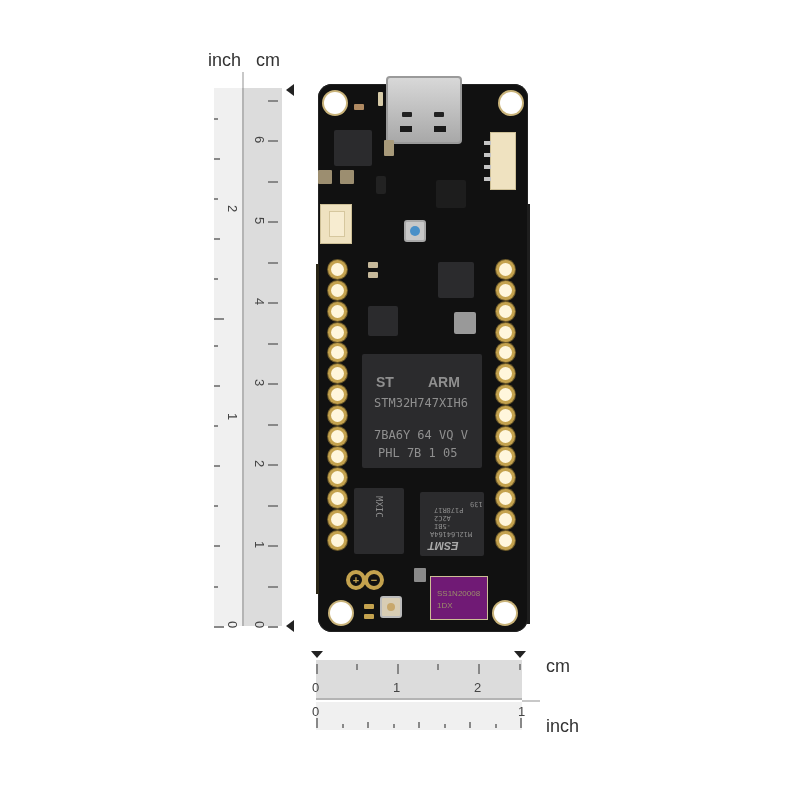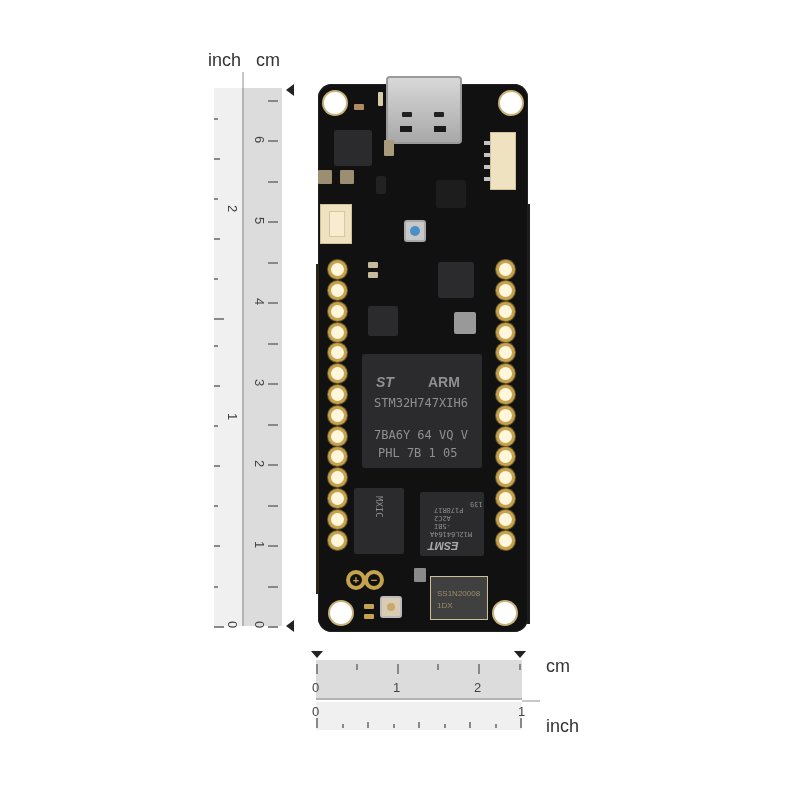--- a/index.html
+++ b/index.html
@@ -167,21 +167,21 @@
     <div class="button-cap" style="left:4px;top:4px;width:10px;height:10px;"></div>
   </div>
 
   <div class="chip" style="left:120px;top:178px;width:36px;height:36px;"></div>
   <div class="chip" style="left:50px;top:222px;width:30px;height:30px;"></div>
   <div class="chip" style="left:136px;top:228px;width:22px;height:22px;background:#999;"></div>
   <div class="smd" style="left:50px;top:178px;width:10px;height:6px;background:#c6b89a;"></div>
   <div class="smd" style="left:50px;top:188px;width:10px;height:6px;background:#c6b89a;"></div>
 
   <div class="chip" style="left:44px;top:270px;width:120px;height:114px;">
-    <div class="chip-text" style="left:14px;top:20px;font-size:14px;font-style:italic;font-weight:bold;font-family:'Liberation Sans',sans-serif;">ST</div>
+    <div class="chip-text" style="left:14px;top:20px;font-size:14px;font-weight:bold;font-family:'Liberation Sans',sans-serif;">ST</div>
     <div class="chip-text" style="left:66px;top:20px;font-size:14px;font-weight:bold;font-family:'Liberation Sans',sans-serif;">ARM</div>
     <div class="chip-text" style="left:12px;top:42px;font-size:12px;">STM32H747XIH6</div>
     <div class="chip-text" style="left:12px;top:74px;font-size:12px;">7BA6Y 64 VQ V</div>
     <div class="chip-text" style="left:16px;top:92px;font-size:12px;">PHL 7B 1 05</div>
   </div>
 
   <div class="chip" style="left:36px;top:404px;width:50px;height:66px;">
     <div class="chip-text" style="left:30px;top:8px;font-size:9px;transform:rotate(90deg);transform-origin:left top;">MXIC</div>
   </div>
 
@@ -202,21 +202,21 @@
   </div>
 
   <div class="smd" style="left:62px;top:512px;width:22px;height:22px;background:#d8cdb4;border:2px solid #bbb;border-radius:3px;">
     <div style="position:absolute;left:5px;top:5px;width:8px;height:8px;border-radius:50%;background:#c8a86c;"></div>
   </div>
   <div class="smd" style="left:46px;top:520px;width:10px;height:5px;background:#c4a24e;"></div>
   <div class="smd" style="left:46px;top:530px;width:10px;height:5px;background:#c4a24e;"></div>
 
   <div class="smd" style="left:96px;top:484px;width:12px;height:14px;background:#8a8a8a;"></div>
 
-  <div class="connector" style="left:112px;top:492px;width:58px;height:44px;background:#404040;">
+  <div class="connector" style="left:112px;top:492px;width:58px;height:44px;background:#701a75;">
     <div class="chip-text" style="left:6px;top:12px;font-size:8px;color:#9a8d6a;font-family:'Liberation Sans',sans-serif;">SS1N20008</div>
     <div class="chip-text" style="left:6px;top:24px;font-size:8px;color:#9a8d6a;font-family:'Liberation Sans',sans-serif;">1DX</div>
   </div>
 
   <div>
     <div class="pin" style="left:13px;top:179px;"></div>
     <div class="pin" style="left:13px;top:200px;"></div>
     <div class="pin" style="left:13px;top:221px;"></div>
     <div class="pin" style="left:13px;top:242px;"></div>
     <div class="pin" style="left:13px;top:262px;"></div>

